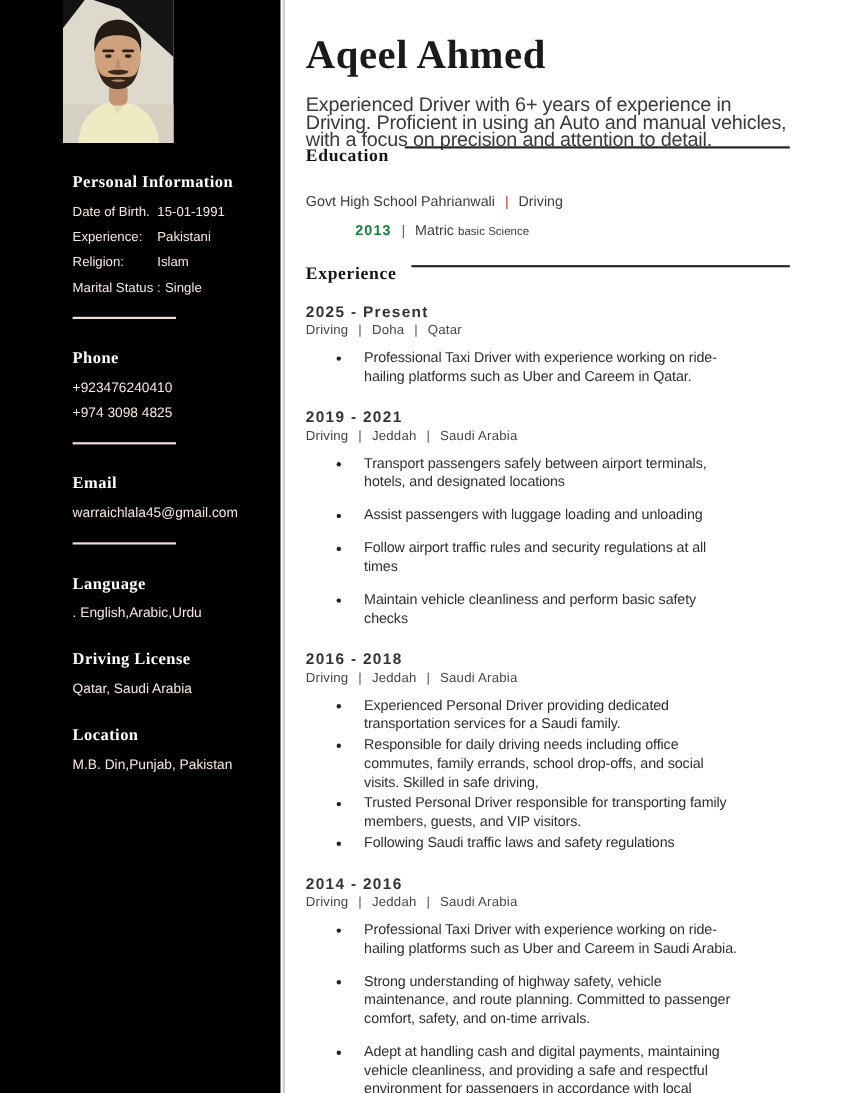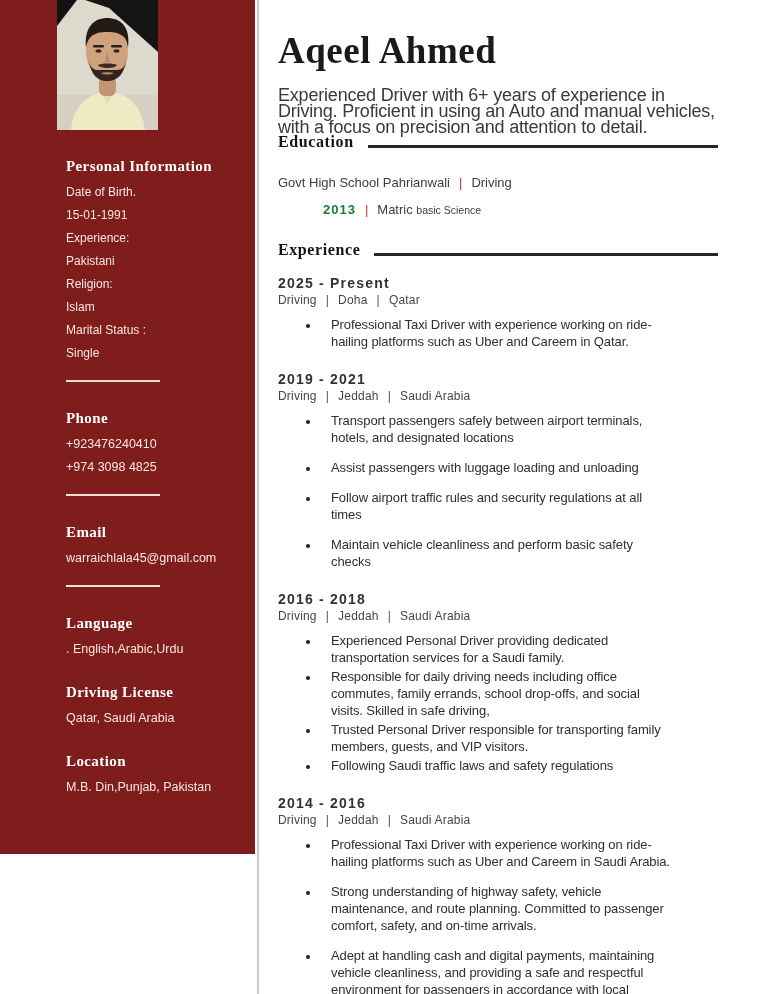--- a/index.html
+++ b/index.html
@@ -7,38 +7,38 @@
   body {
     width: 768px; height: 994px;
     font-family: "Liberation Sans", sans-serif;
     overflow: hidden;
     position: relative;
   }
   .page { display: flex; width: 768px; height: 994px; background: #ffffff; }
 
   
   .sidebar {
-    width: 255px; height: 854px; flex: 0 0 255px;
-    background: #7f1d1d;
+    width: 255px; height: 994px; flex: 0 0 255px;
+    background: #000000;
     position: relative;
     color: #ffffff;
   }
   .photo {
     position: absolute; left: 57px; top: 0;
     width: 101px; height: 130px;
     overflow: hidden;
   }
   .photo svg { display: block; width: 101px; height: 130px; }
   .side-sections { padding: 158px 12px 0 66px; }
   .side-sec h3 {
     font-family: "Liberation Serif", "DejaVu Serif", serif;
     font-weight: bold; font-size: 15px; letter-spacing: 0.4px;
     color: #ffffff; margin-bottom: 6px;
   }
-  .pi-row { display: flex; font-size: 12px; line-height: 23px; color: #f8e6e1; white-space: nowrap; flex-direction: column; }
+  .pi-row { display: flex; font-size: 12px; line-height: 23px; color: #f8e6e1; white-space: nowrap; }
   .pi-label { min-width: 77px; padding-right: 4px; }
   .side-line { font-size: 12.5px; line-height: 23px; color: #f8e6e1; white-space: nowrap; }
   .side-divider { width: 94px; height: 2px; background: #f4ddd7; margin-top: 15px; }
   .side-sec { margin-bottom: 0; }
   .side-sec + .side-sec { margin-top: 28px; }
   .side-sec.no-div + .side-sec { margin-top: 23px; }
 
   
   .page-split { width: 2px; height: 994px; background: #cbcbcb; margin-left: 2px; flex: 0 0 2px; }
 
@@ -46,21 +46,21 @@
   .main { flex: 1; padding: 26px 50px 0 19px; color: #2e2e2e; }
   .name {
     font-family: "Liberation Serif", "DejaVu Serif", serif;
     font-weight: bold; font-size: 37px; letter-spacing: 0.5px;
     color: #1a1a1a; margin: 6px 0 16px 0; line-height: 1.05;
   }
   .summary {
     font-size: 18px; line-height: 16px; letter-spacing: -0.2px;
     color: #3a3a3a; max-width: 445px; margin-bottom: -2px;
   }
-  .sec-head { display: flex; align-items: flex-end; }
+  .sec-head { display: flex; align-items: flex-start; }
   .sec-head h2 {
     font-family: "Liberation Serif", "DejaVu Serif", serif;
     font-weight: bold; font-size: 16px; letter-spacing: 0.6px;
     color: #141414; white-space: nowrap;
   }
   .sec-head .rule { flex: 1; height: 2.5px; background: #262626; margin: 0 0 3px 14px; }
 
   .edu-school-row { margin-top: 24px; font-size: 13px; color: #3d3d3d; }
   .edu-degree-row { margin-top: 12px; padding-left: 45px; font-size: 13px; color: #3d3d3d; }
   .edu-year { font-weight: bold; color: #15803d; letter-spacing: 1px; }

